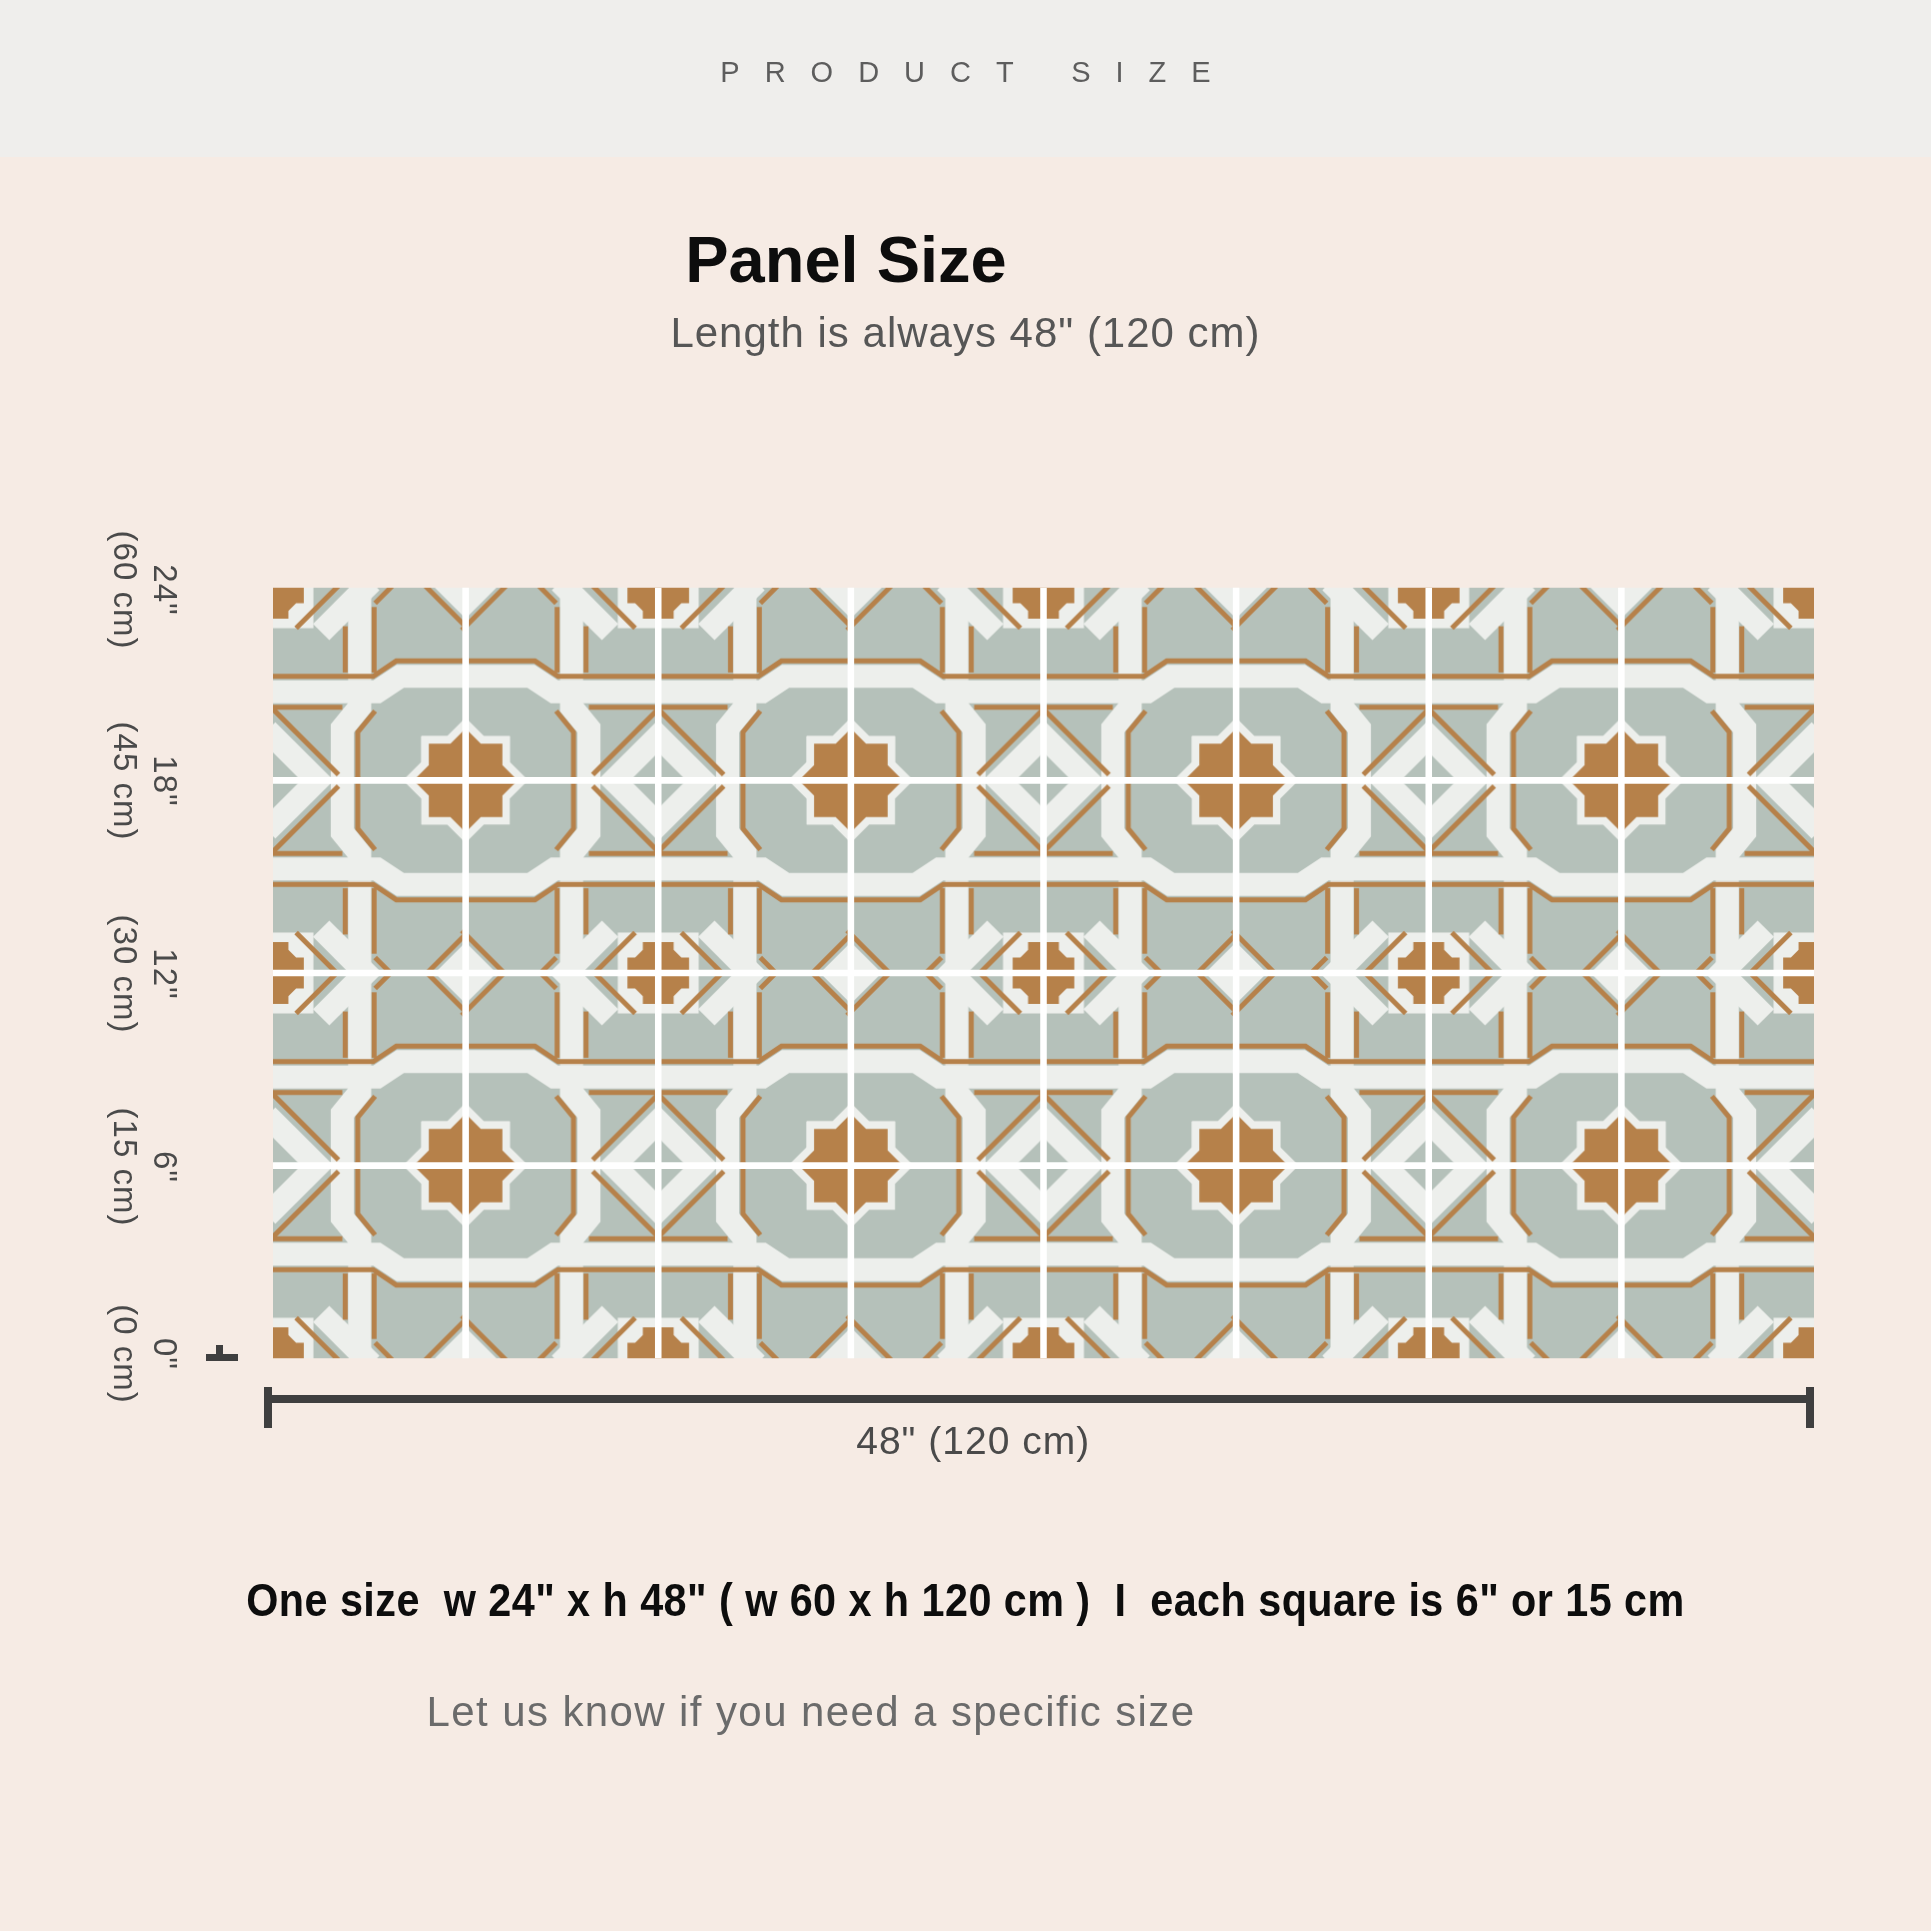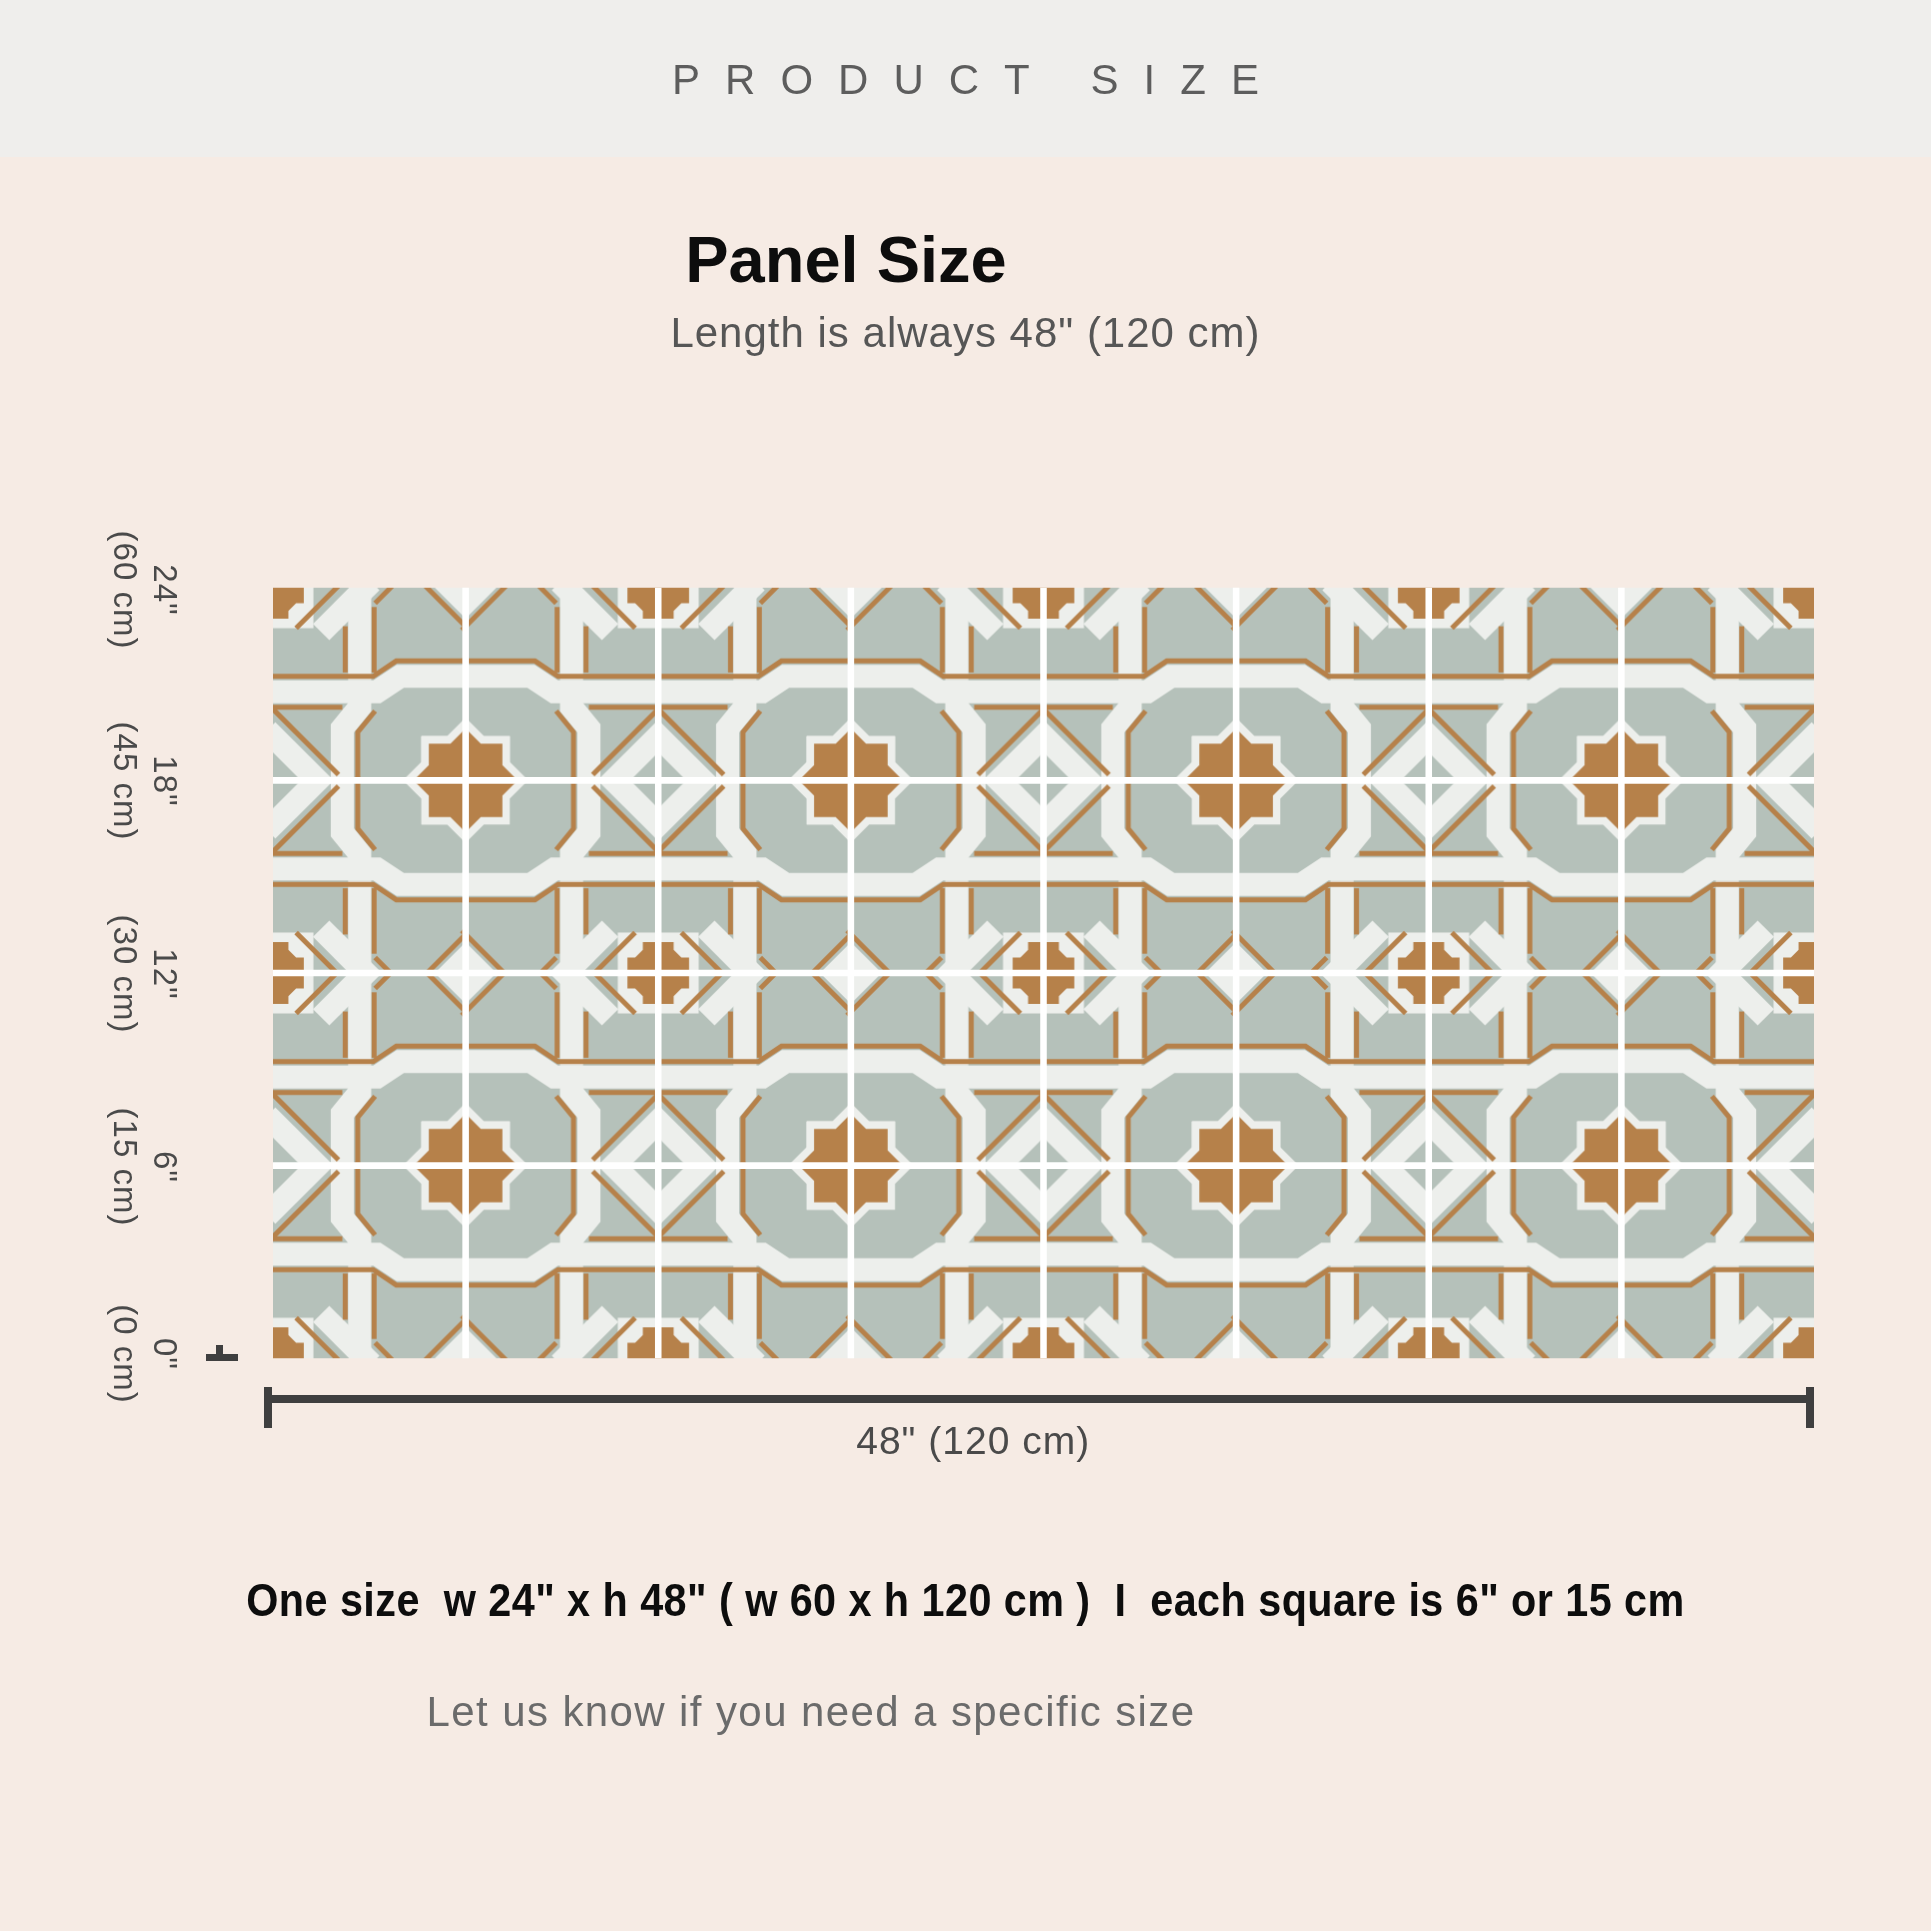--- a/index.html
+++ b/index.html
@@ -19,21 +19,21 @@
     width:1931px;height:1931px;position:relative;overflow:hidden;
     background:var(--bg-cream);
     font-family:"Liberation Sans", sans-serif;
   }
   .top-band{
     position:absolute;left:0;top:0;width:1931px;height:157px;
     background:var(--band-gray);
   }
   .product-size{
     position:absolute;left:0;top:56px;width:1931px;
-    text-align:center;font-size:42px;font-weight:400;color:var(--ink-gray);
+    text-align:center;font-size:29px;font-weight:400;color:var(--ink-gray);
     letter-spacing:25px;text-indent:25px;
   }
   .panel-title{
     position:absolute;left:0;top:222px;width:1692px;
     text-align:center;font-size:65px;font-weight:700;color:var(--ink-dark);
     letter-spacing:0px;
   }
   .panel-subtitle{
     position:absolute;left:0;top:309px;width:1931px;
     text-align:center;font-size:42px;font-weight:400;color:#565656;

